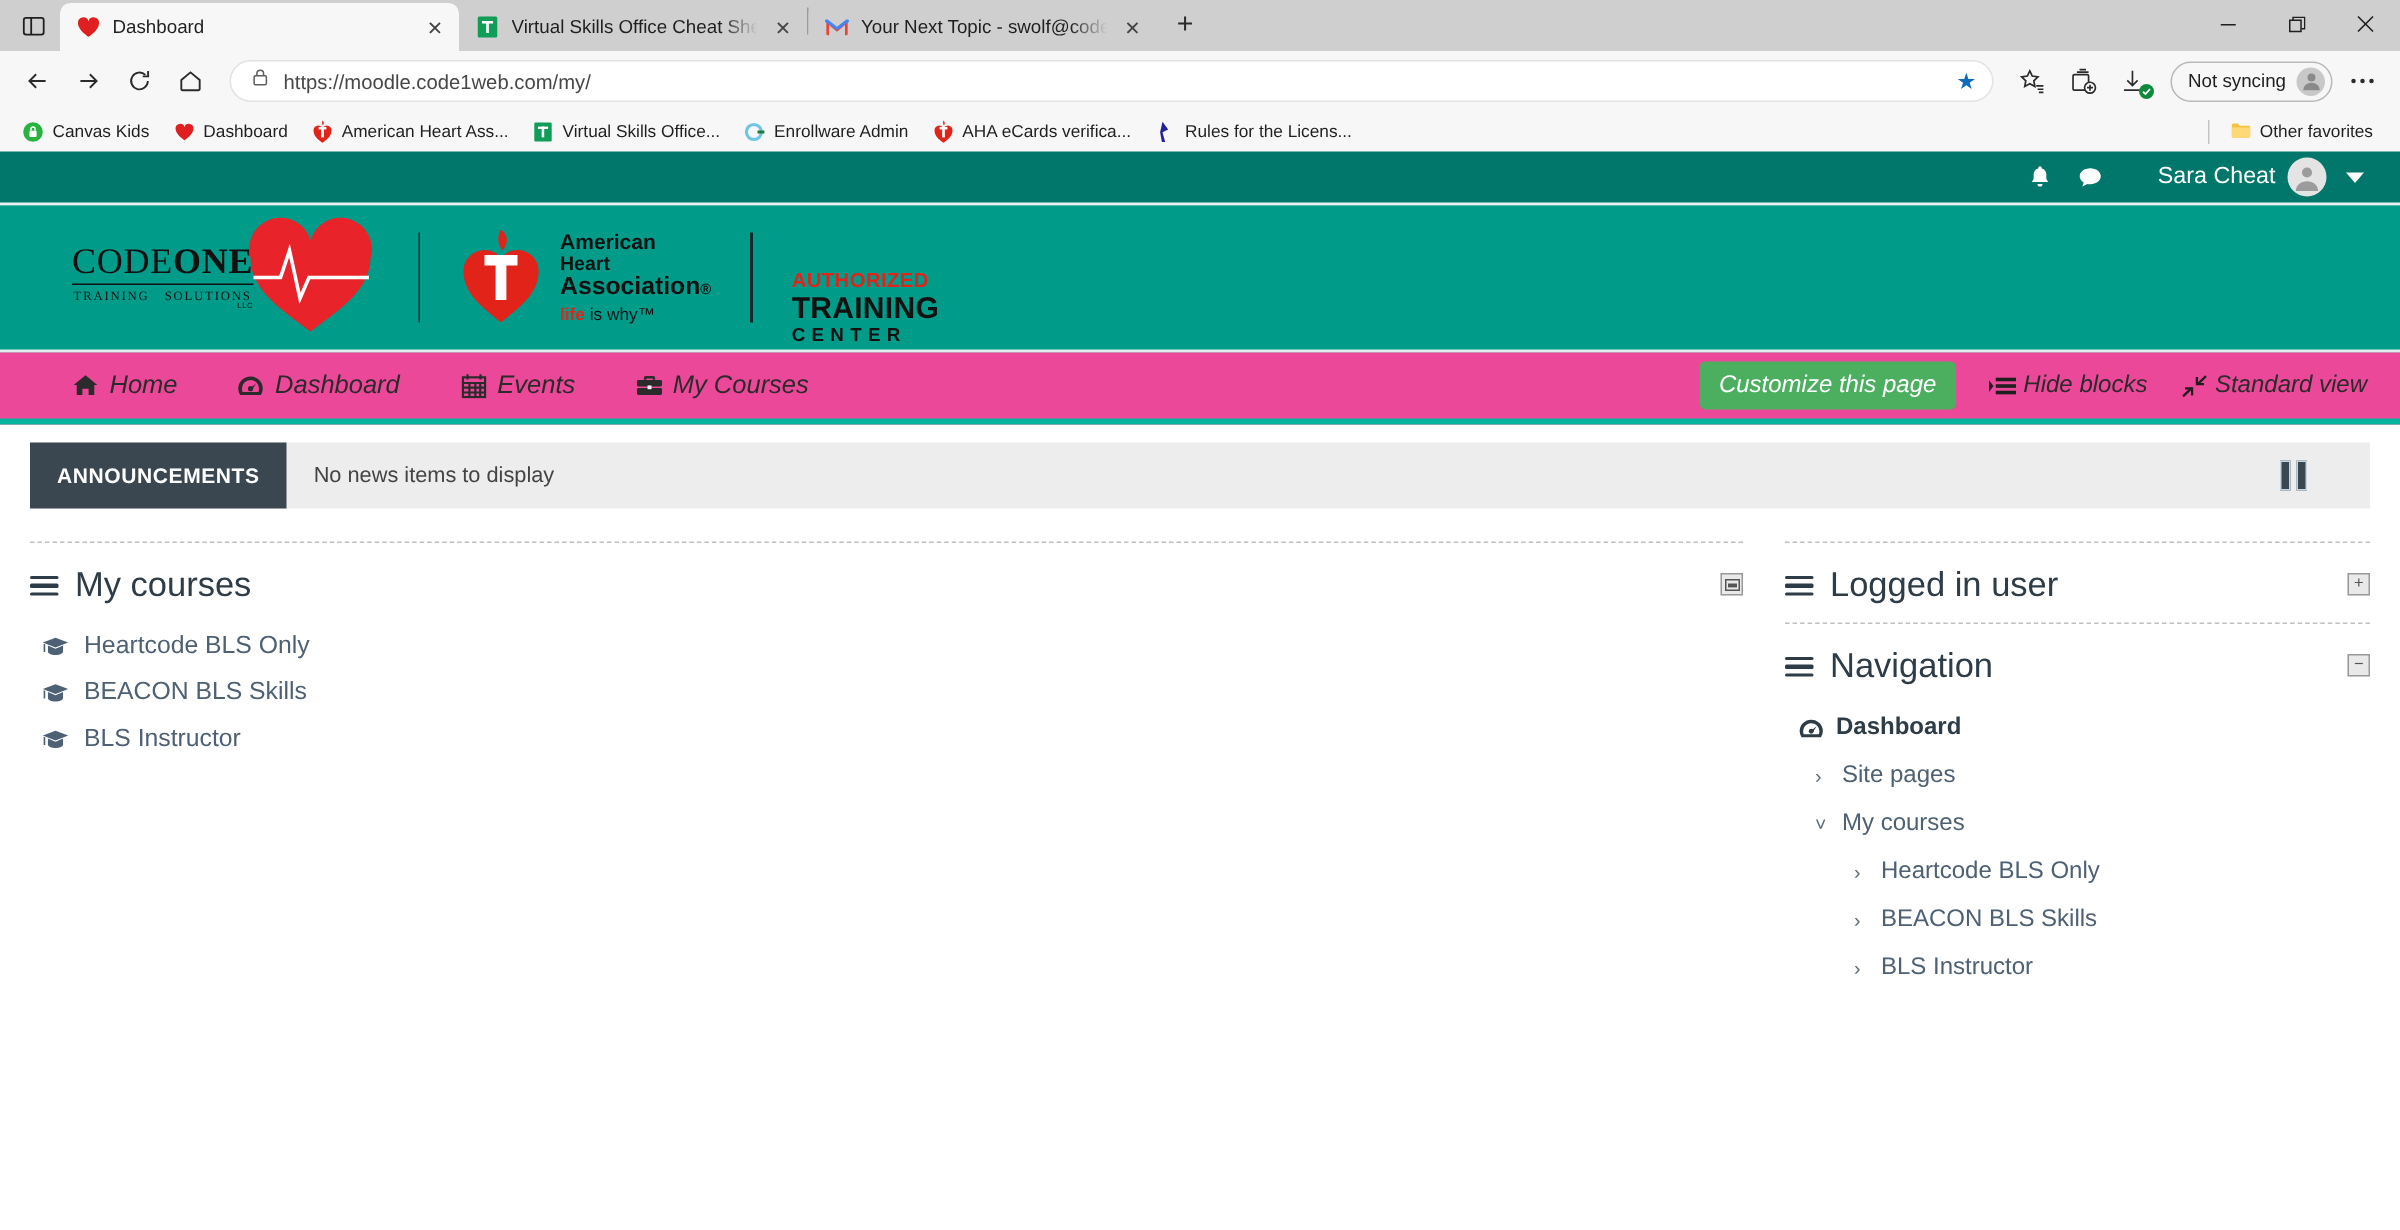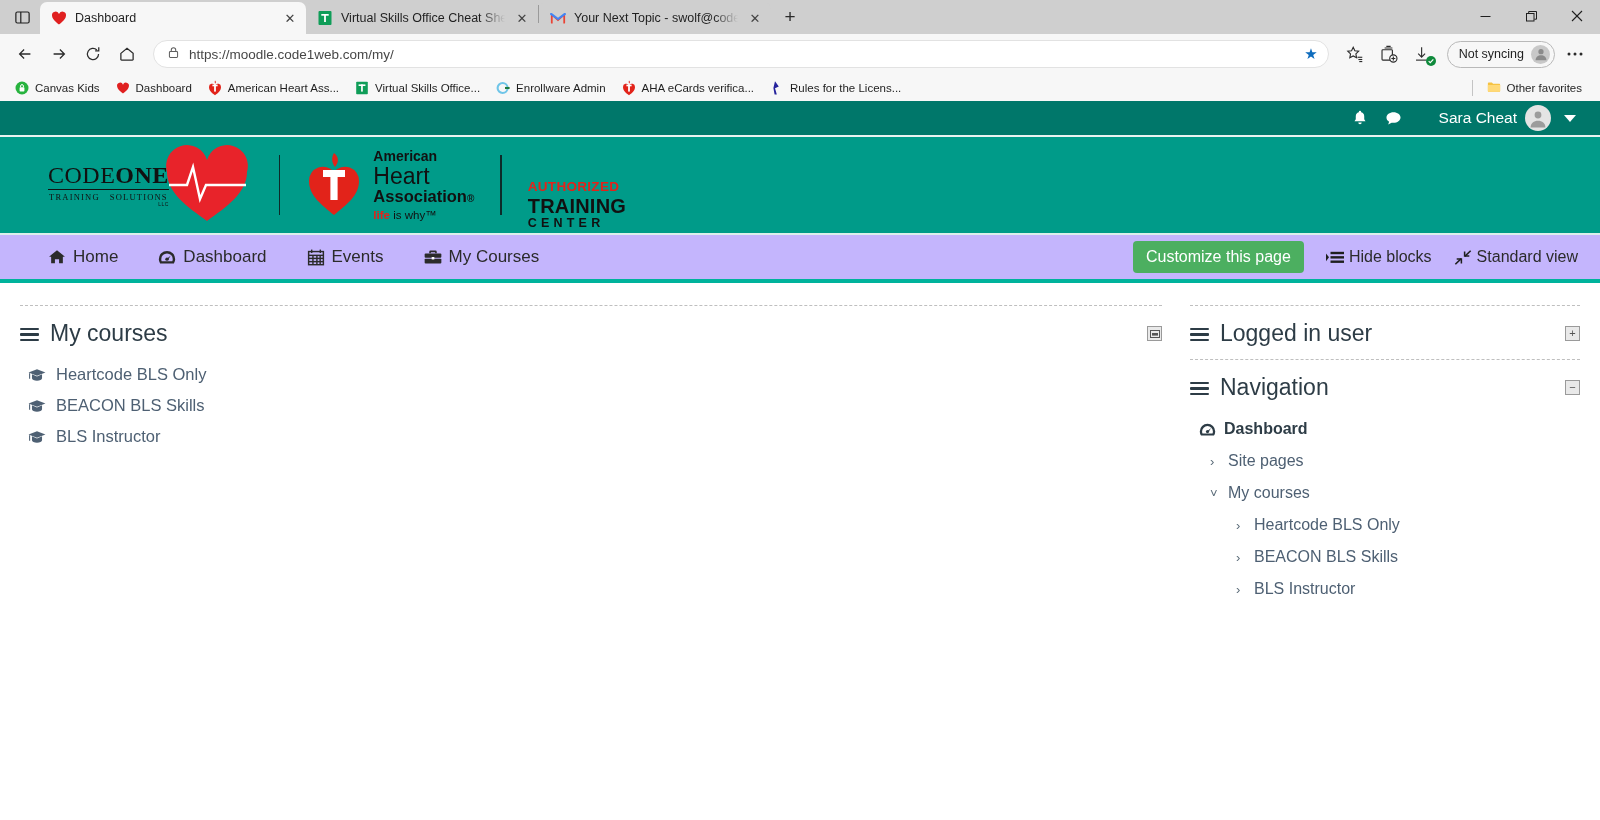--- a/index.html
+++ b/index.html
@@ -156,33 +156,33 @@
     letter-spacing: 1.2px; color: #111; margin-top: 3px;
   }
   .c1-llc { font-size: 5px; letter-spacing: 0.5px; color: #111; text-align: right; }
   .heart-ekg { position: relative; margin-left: -8px; }
 
   .vsep { width: 1.5px; height: 60px; background: #0d2b2a; margin: 0 26px; }
 
   .aha-block { display: flex; align-items: center; gap: 11px; }
   .aha-text { line-height: 1.05; }
   .aha-text .l1 { font-size: 14px; font-weight: 700; color: #111; }
-  .aha-text .l2 { font-size: 23px; font-weight: 400; color: #111; }
+  .aha-text .l2 { font-size: 13px; font-weight: 700; color: #111; }
   .aha-text .l3 { font-size: 16.5px; font-weight: 700; color: #111; }
   .aha-tag { font-size: 11.5px; margin-top: 4px; color: #111; }
   .aha-tag .red { color: #e2231a; font-weight: 700; }
 
   .atc-block { line-height: 1.1; margin-top: 41px; }
   .atc-1 { font-size: 13.5px; font-weight: 700; color: #e2231a; letter-spacing: 0.3px; }
   .atc-2 { font-size: 20px; font-weight: 700; color: #111; letter-spacing: 0.2px; }
   .atc-3 { font-size: 12.5px; font-weight: 700; color: #111; letter-spacing: 4.2px; }
 
   .navbar {
-    height: 48px; background: #c4b5fd; display: flex; align-items: center;
-    padding: 0 22px 0 48px; border-bottom: 4px solid #00b39c;
+    height: 48px; background: #ec4899; display: flex; align-items: center;
+    padding: 0 22px 0 48px; border-bottom: 4px solid #00b39c; font-style: italic;
   }
   .nav-item {
     display: flex; align-items: center; gap: 7px; margin-right: 40px;
     font-size: 17px; color: #2b2b2b; white-space: nowrap;
   }
   .nav-right { margin-left: auto; display: flex; align-items: center; gap: 22px; }
   .btn-customize {
     background: #4caf60; color: #ffffff; font-size: 16px;
     padding: 7px 13px; border-radius: 4px; white-space: nowrap;
   }
@@ -621,20 +621,30 @@
               <path d="M3 10.6h5.2v5.2"></path>
               <path d="M18.5 1.5 12 7.8"></path>
               <path d="M17 7.4h-5.2V2.2"></path>
             </svg>
         </span>
         <span>Standard view</span>
       </div>
     </div>
   </div>
 
+  <div class="announce-wrap">
+    <div class="announce">
+      <div class="announce-tag">ANNOUNCEMENTS</div>
+      <div class="announce-text">No news items to display</div>
+      <div class="announce-pause">
+        <span class="pause-bar"></span>
+        <span class="pause-bar"></span>
+      </div>
+    </div>
+  </div>
 
   <div class="content">
 
     <div class="col-main">
       <div class="block">
         <div class="block-head">
           <span class="hamburger">
               <i></i>
               <i></i>
               <i></i>

